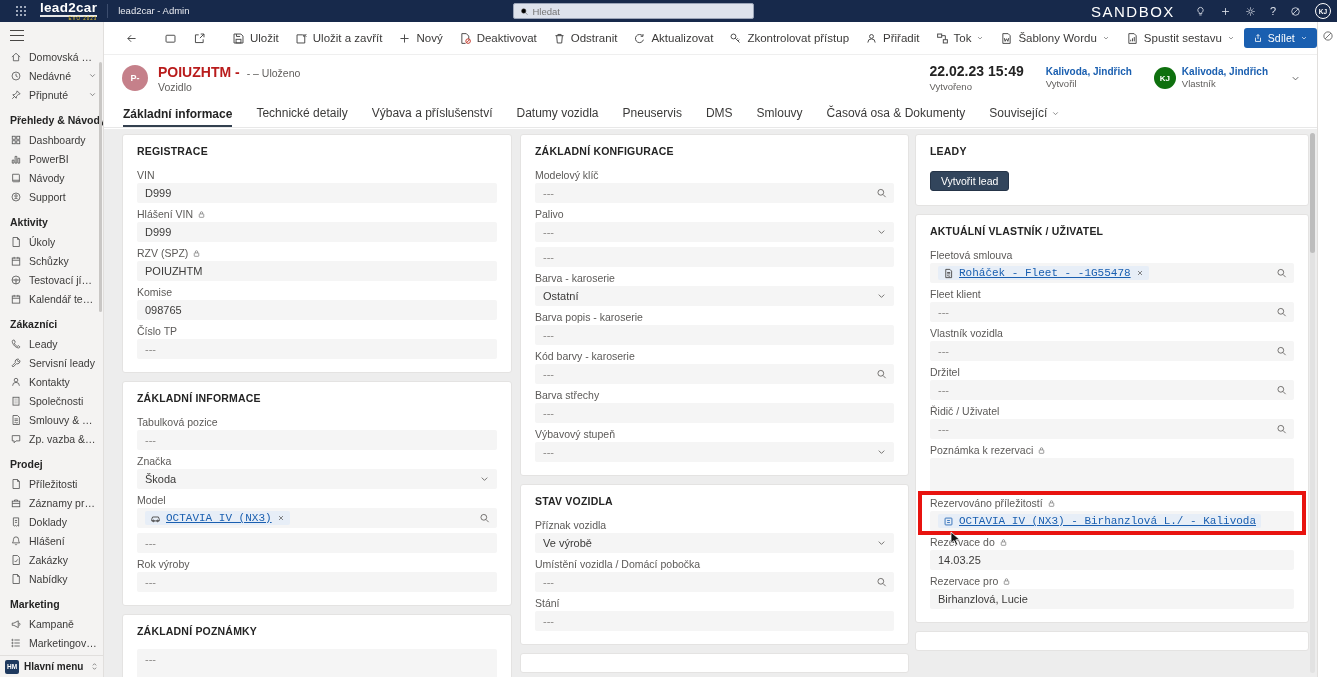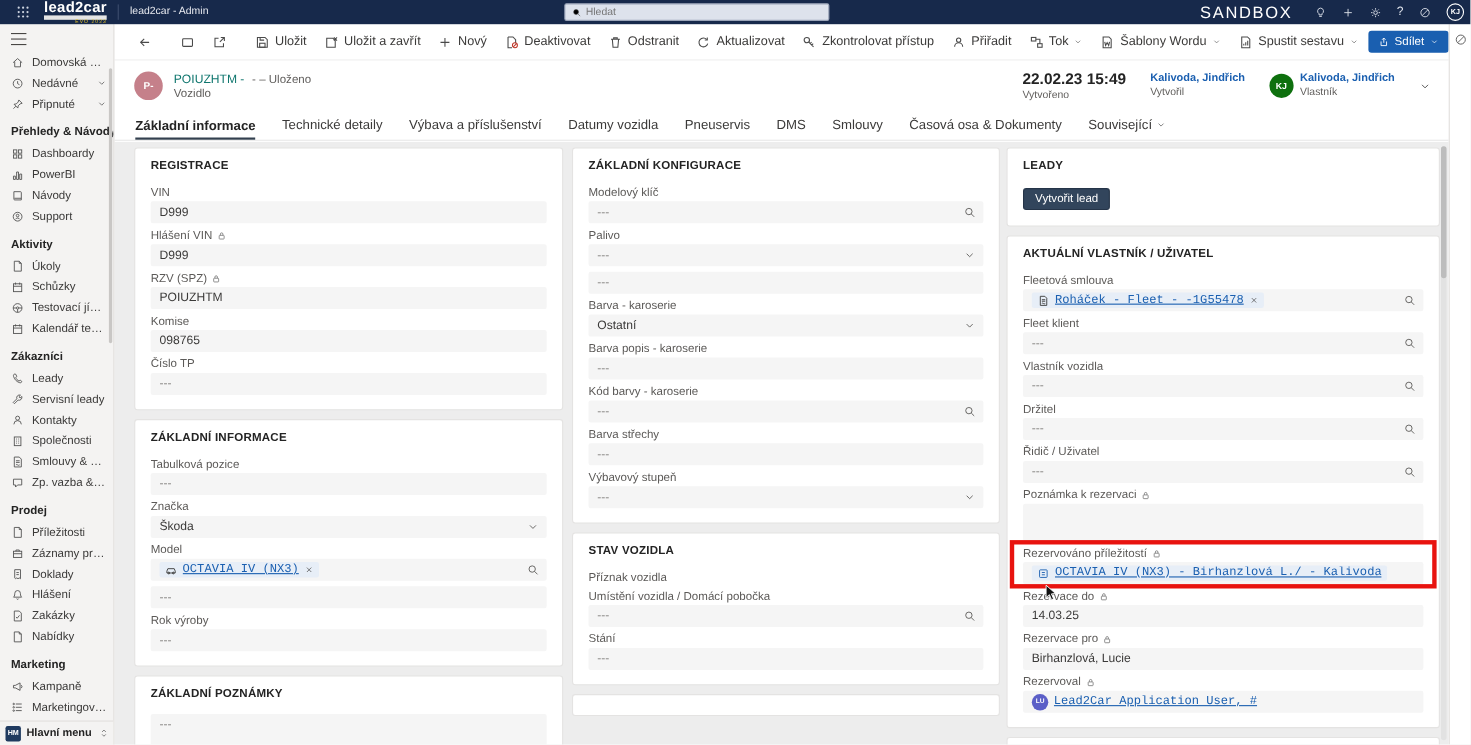--- a/index.html
+++ b/index.html
@@ -5,21 +5,21 @@
   * { margin:0; padding:0; box-sizing:border-box; }
   html,body { width:1337px; height:677px; overflow:hidden; }
   body { font-family:"Liberation Sans", sans-serif; font-size:12px; color:#3b3a39; background:#ededed; }
   .page { position:relative; width:1337px; height:677px; background:#fff; overflow:hidden; }
 
   
   .topbar { position:absolute; top:0; left:0; right:0; height:22px; background:#17294b; display:flex; align-items:center; color:#fff; z-index:30; }
   .waffle { width:22px; height:22px; display:grid; grid-template-columns:repeat(3,3px); grid-template-rows:repeat(3,3px); gap:1px; place-content:center; cursor:pointer; margin:0 8px 0 10px; }
   .waffle i { width:2px; height:2px; background:#cfd6e2; border-radius:50%; }
   .logo { display:flex; flex-direction:column; line-height:1; margin-right:10px; }
-  .logo-text { font-weight:bold; font-size:13.5px; letter-spacing:.3px; border-bottom:4px solid #e5e5e5; padding-bottom:1px; }
+  .logo-text { font-weight:bold; font-size:13.5px; letter-spacing:.3px; border-bottom:2px solid #e5e5e5; padding-bottom:1px; }
   .logo-sub { font-size:4.5px; color:#e7c32a; align-self:flex-end; letter-spacing:1px; }
   .app-context { font-size:9.5px; color:#e8eaf0; border-left:1px solid #3c4d6e; padding-left:10px; height:14px; line-height:14px; }
   .searchbox { position:absolute; left:513px; top:3px; width:241px; height:16px; background:#dde2ec; border:1px solid #9aa4b8; border-radius:2px; display:flex; align-items:center; padding:0 6px; gap:4px; color:#444; }
   .searchbox svg { width:9px; height:9px; stroke:#444; }
   .searchbox input { border:none; background:transparent; outline:none; font-size:9.5px; width:100%; font-family:"Liberation Sans",sans-serif; color:#333; }
   .topbar-right { position:absolute; right:6px; top:0; height:22px; display:flex; align-items:center; gap:14px; }
   .env { font-size:15px; font-weight:400; letter-spacing:1.5px; color:#fff; margin-right:6px; }
   .tb-ic { width:11px; height:11px; stroke:#dfe3ec; fill:none; stroke-width:1.2; cursor:pointer; }
   .tb-glyph { font-size:11px; color:#dfe3ec; cursor:pointer; line-height:1; }
   .avatar-top { width:16px; height:16px; border-radius:50%; border:1px solid #fff; background:#17294b; color:#fff; font-size:6.5px; font-weight:bold; display:flex; align-items:center; justify-content:center; cursor:pointer; }
@@ -49,21 +49,21 @@
   .cmd { display:flex; align-items:center; gap:5px; padding:4px 7px; font-size:11.5px; color:#3b3a39; border-radius:2px; cursor:pointer; white-space:nowrap; }
   .cic { width:13px; height:13px; stroke:#4a4a4a; fill:none; stroke-width:1.2; flex:none; }
   .cchev { width:8px; height:8px; stroke:#666; fill:none; stroke-width:1.3; }
   .cmd-sep { width:1px; height:16px; background:#e0e0e0; margin:0 4px; }
   .share-btn { margin-left:auto; background:#1a5fb0; color:#fff; border:none; border-radius:3px; height:20px; display:flex; align-items:center; gap:5px; padding:0 9px; font-size:10.5px; font-family:"Liberation Sans",sans-serif; cursor:pointer; }
   .share-btn svg { stroke:#fff; }
 
   .rec-header { height:46px; display:flex; align-items:center; padding:0 16px 0 18px; }
   .rec-avatar { width:26px; height:26px; border-radius:50%; background:#c5808a; color:#fff; font-size:9px; font-weight:bold; display:flex; align-items:center; justify-content:center; margin-right:10px; flex:none; }
   .rec-title-line { display:flex; align-items:baseline; gap:7px; }
-  .rec-title { font-size:11px; font-weight:normal; color:#0f766e; }
+  .rec-title { font-size:14px; font-weight:bold; color:#b91c1c; }
   .rec-status { font-size:10.5px; color:#605e5c; }
   .rec-entity { font-size:10.5px; color:#605e5c; margin-top:1px; }
   .rec-meta { margin-left:auto; display:flex; align-items:center; gap:22px; }
   .meta-block { display:flex; flex-direction:column; line-height:1.25; }
   .meta-value { font-size:14px; font-weight:bold; color:#242424; white-space:nowrap; }
   .meta-link { font-size:10px; font-weight:bold; color:#1a5fb0; cursor:pointer; white-space:nowrap; }
   .meta-label { font-size:9.5px; color:#605e5c; }
   .owner-block { display:flex; align-items:center; gap:6px; }
   .owner-avatar { width:22px; height:22px; border-radius:50%; background:#0e700e; color:#fff; font-size:8px; font-weight:bold; display:flex; align-items:center; justify-content:center; flex:none; }
   .hdr-chev { width:11px; height:11px; stroke:#555; fill:none; stroke-width:1.3; cursor:pointer; }
@@ -878,20 +878,26 @@
             </div>
           </div>
         </section>
 
         <section class="card">
           <div class="card-title">STAV VOZIDLA</div>
           <div class="field">
             <div class="flabel">
                 <span>Příznak vozidla</span>
               </div>
+            <div class="fctrl">
+              <span>Ve výrobě</span>
+              <svg class="endic">
+                  <use href="#i-chev"></use>
+                </svg>
+            </div>
           </div>
           <div class="field">
             <div class="flabel">
                 <span>Umístění vozidla / Domácí pobočka</span>
               </div>
             <div class="fctrl empty">
               <span>---</span>
               <svg class="endic">
                   <use href="#i-search"></use>
                 </svg>
@@ -1028,34 +1034,20 @@
             <div class="flabel">
                 <span>Rezervace pro</span>
                 <svg class="lock">
                   <use href="#i-lock"></use>
                 </svg>
               </div>
             <div class="fctrl">
                 <span>Birhanzlová, Lucie</span>
               </div>
           </div>
-          <div class="field">
-            <div class="flabel">
-                <span>Rezervoval</span>
-                <svg class="lock">
-                  <use href="#i-lock"></use>
-                </svg>
-              </div>
-            <div class="fctrl">
-              <span class="tag" style="background:transparent;padding-left:0">
-                <span class="mini-avatar">LU</span>
-                <span class="link">Lead2Car Application User, #</span>
-              </span>
-            </div>
-          </div>
         </section>
 
         <section class="card">
           
         </section>
       </div>
 
       <div class="vscroll">
           <div class="vthumb"></div>
         </div>

